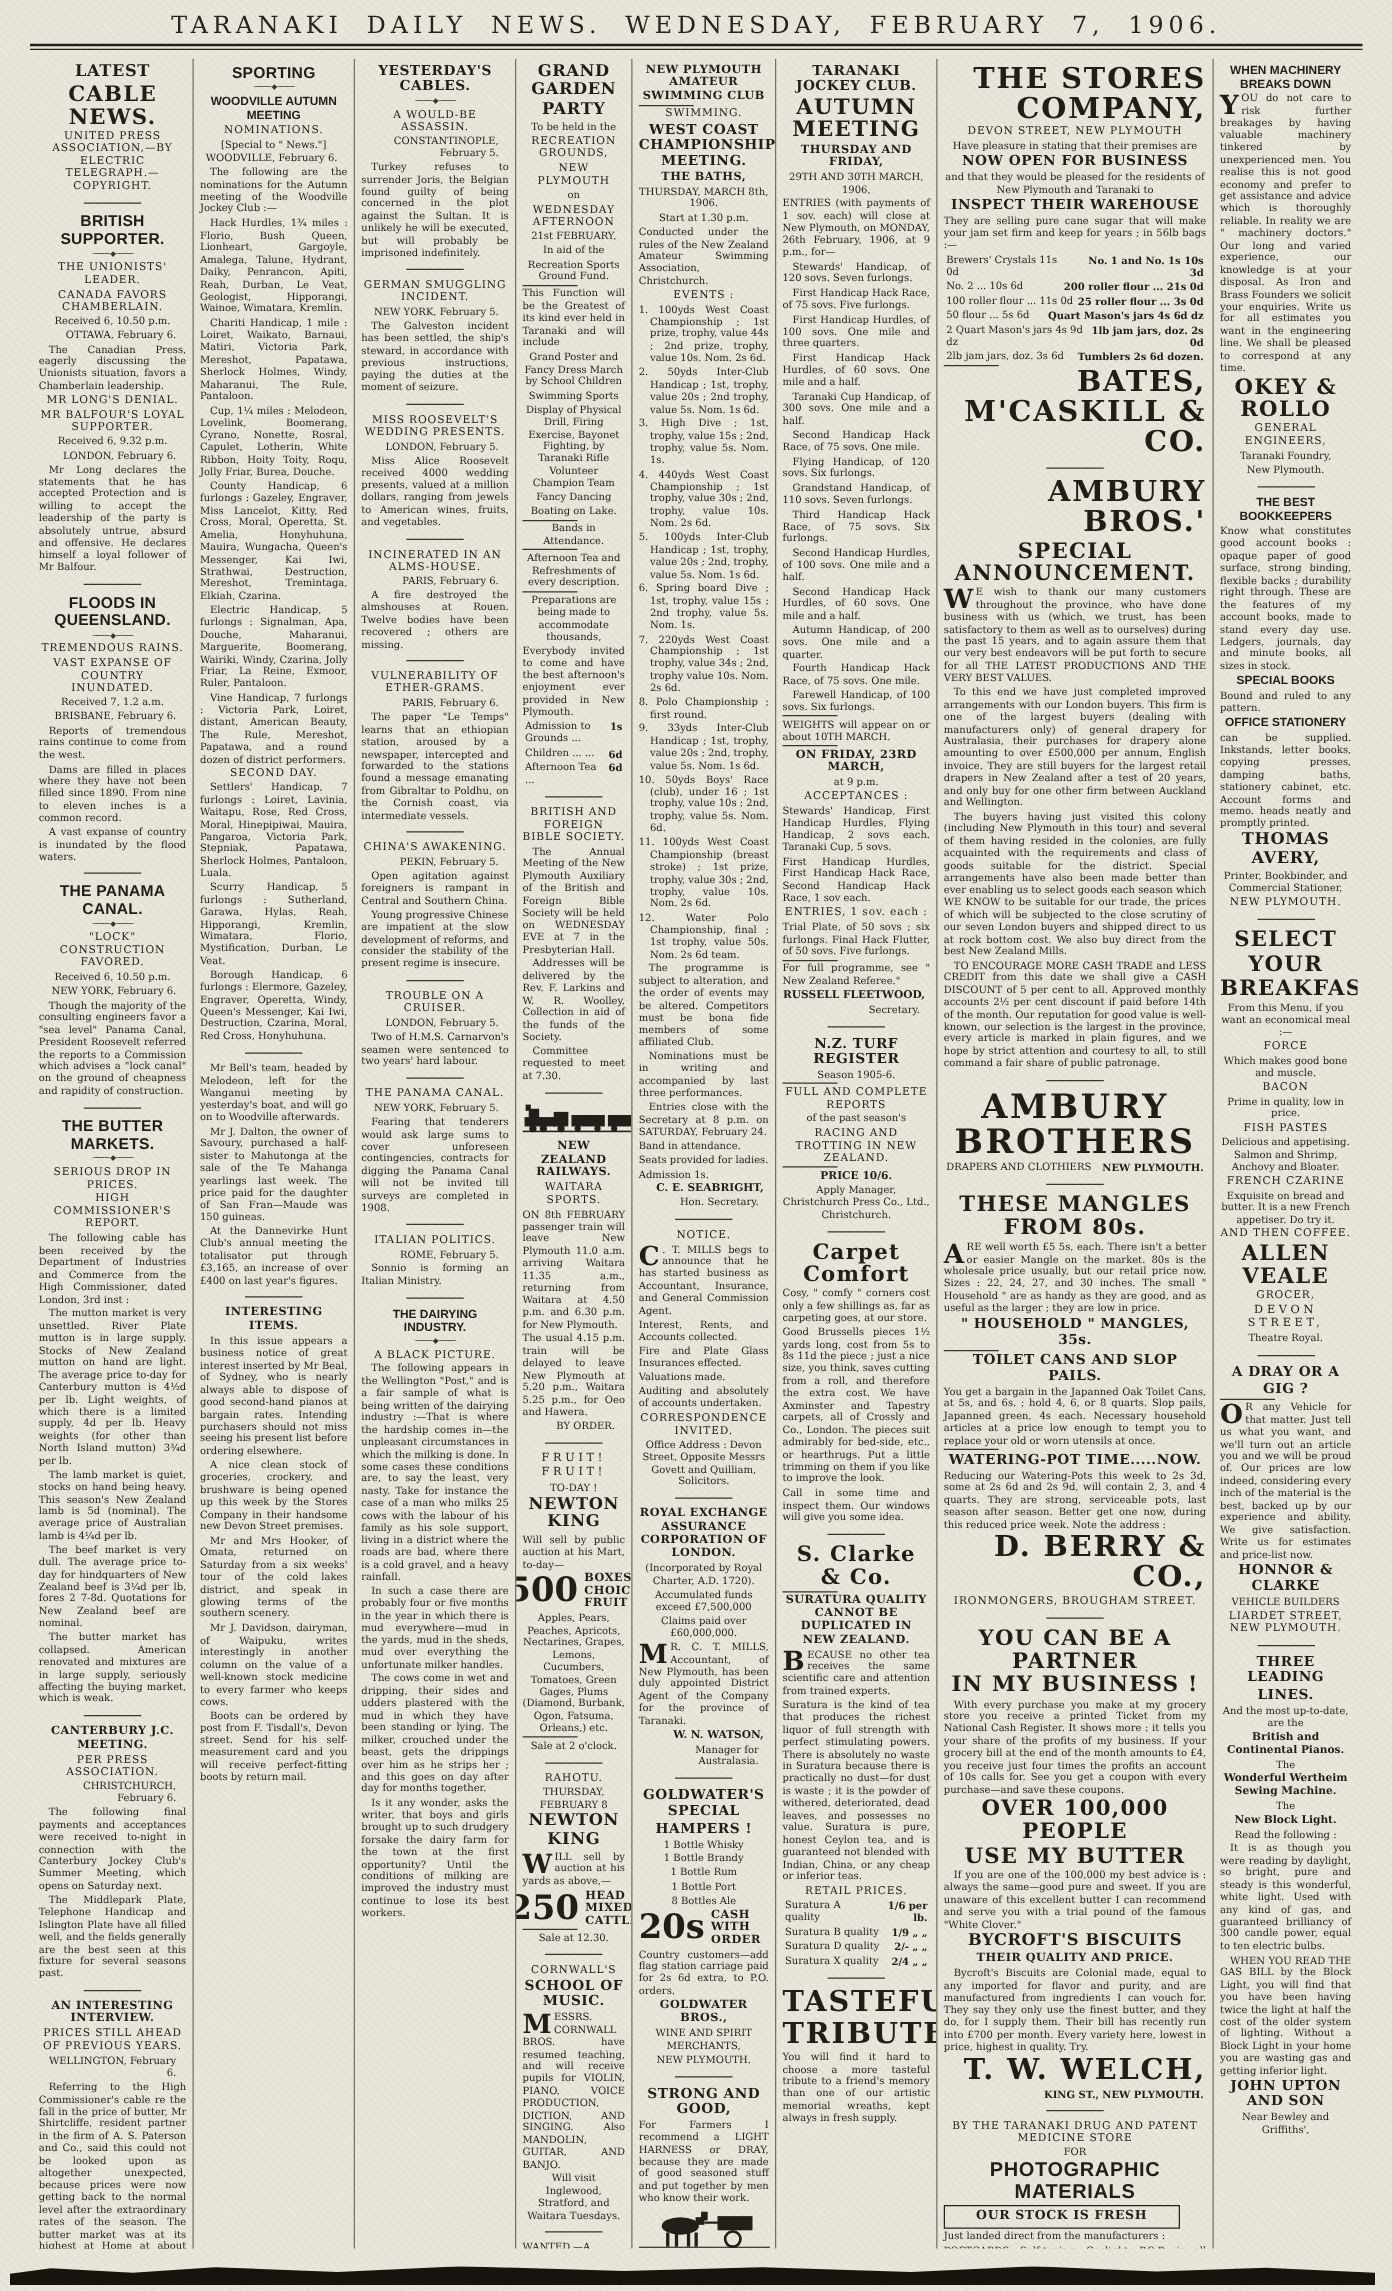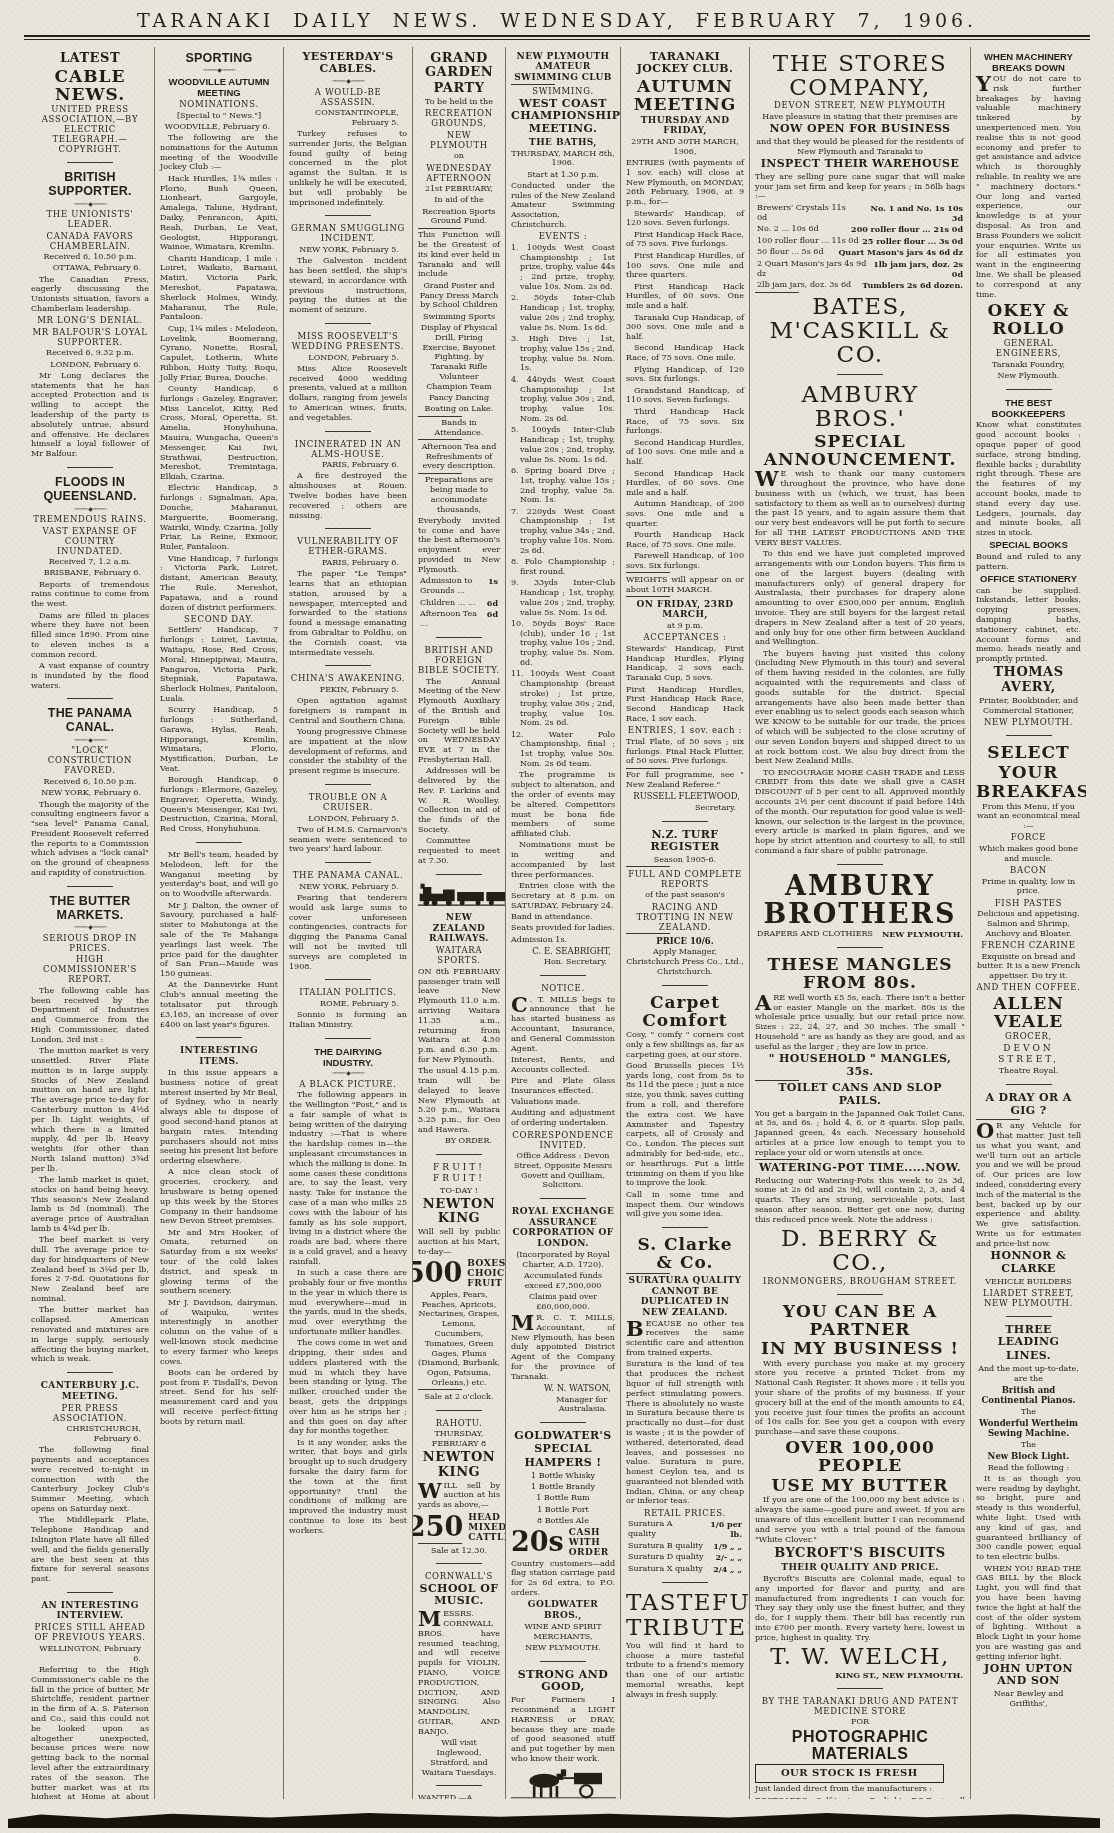--- a/index.html
+++ b/index.html
@@ -14,21 +14,21 @@
   .cols{position:absolute;left:26px;right:26px;top:47px;height:1752px;display:flex;overflow:hidden;}
   .col{padding:2px 5px 0;overflow:hidden;flex:0 0 auto;}
   .col + .col{border-left:1px solid #76715f;}
   .blk{margin:0 0 8px;}
   .blk + .blk::before{content:"";display:block;width:46px;margin:7px auto;border-top:1px solid #3a362c;}
   .blk > div{margin:1.5px 0;}
   
   .m1{font-weight:700;text-align:center;font-size:13px;line-height:14.5px;letter-spacing:.5px;}
   .m2{font-weight:700;text-align:center;font-size:17px;line-height:18px;letter-spacing:1px;}
   .m3{font-weight:700;text-align:center;font-size:11px;line-height:12.5px;letter-spacing:.4px;}
-  .g1{font-weight:400;text-align:center;font-size:23px;line-height:24px;letter-spacing:1.5px;}
+  .g1{font-weight:700;text-align:right;font-size:23px;line-height:24px;letter-spacing:1.5px;}
   .g2{font-weight:700;text-align:center;font-size:27px;line-height:28px;letter-spacing:2px;}
   .s1{font-family:"Liberation Sans",sans-serif;font-weight:700;text-align:center;font-size:12.5px;line-height:14px;letter-spacing:.2px;}
   .s2{font-family:"Liberation Sans",sans-serif;font-weight:700;text-align:center;font-size:9.5px;line-height:11px;}
   .s3{font-family:"Liberation Sans",sans-serif;font-weight:700;text-align:center;font-size:16px;line-height:17px;letter-spacing:.5px;}
   .u1{text-align:center;font-size:8.5px;line-height:10px;letter-spacing:.7px;}
   .u2{text-align:center;font-weight:700;font-size:9px;line-height:10.5px;letter-spacing:.4px;}
   .c{text-align:center;font-size:8px;line-height:9.8px;}
   .cb{text-align:center;font-weight:700;font-size:8.5px;line-height:10px;}
   .r{text-align:right;font-size:8px;line-height:9.8px;padding-right:8px;}
   .p{text-align:justify;font-size:8px;line-height:9.8px;text-indent:8px;}
@@ -38,21 +38,21 @@
   .li{font-size:8px;line-height:9.8px;text-align:justify;padding-left:9px;text-indent:-9px;}
   .pr{display:flex;justify-content:space-between;font-size:8px;line-height:10px;padding:0 2px;}
   .pr .pl{text-align:left;} .pr .prt{text-align:right;font-weight:700;}
   .bx{border:1px solid #26231c;text-align:center;font-weight:700;font-size:10px;line-height:12px;padding:2.5px 3px;margin:5px auto;width:86%;letter-spacing:.5px;}
   .bn{display:flex;align-items:center;justify-content:center;gap:5px;margin:2px 0;}
   .bn-n{font-weight:700;font-size:27px;line-height:26px;}
   .bn-x{font-weight:700;font-size:9px;line-height:10px;text-align:left;letter-spacing:.5px;}
   .o{text-align:center;font-size:6px;line-height:8px;color:#36332a;margin:3px 0;}
   .o::before{content:"───── ◆ ─────";letter-spacing:-1px;}
   .hr{width:44px;border-top:1px solid #3a362c;margin:5px auto;}
-  .sg{text-align:right;font-weight:400;font-size:8.5px;line-height:10px;padding-right:4px;}
+  .sg{text-align:right;font-weight:700;font-size:8.5px;line-height:10px;padding-right:4px;}
   .art{text-align:center;margin:3px 0;}
   .wsp{text-align:center;font-size:9px;letter-spacing:3px;line-height:11px;}
   .torn{position:absolute;left:8px;right:14px;bottom:5px;height:15px;background:#17140e;
     clip-path:polygon(0 40%,3% 10%,9% 35%,15% 5%,24% 30%,33% 0,45% 25%,55% 5%,66% 30%,75% 0,84% 28%,92% 8%,100% 35%,100% 100%,0 100%);}
 </style>
 </head>
 <body>
 
 <div class="page">
   <div class="masthead">TARANAKI DAILY NEWS. WEDNESDAY, FEBRUARY 7, 1906.</div>
@@ -351,21 +351,21 @@
           <div class="q">Admission 1s.</div>
           <div class="sg">C. E. SEABRIGHT,</div>
           <div class="r">Hon. Secretary.</div>
         </div>
         <div class="blk">
           <div class="u1">NOTICE.</div>
           <div class="dp"><div class="dc">C</div>. T. MILLS begs to announce that he has started business as Accountant, Insurance, and General Commission Agent.</div>
           <div class="q">Interest, Rents, and Accounts collected.</div>
           <div class="q">Fire and Plate Glass Insurances effected.</div>
           <div class="q">Valuations made.</div>
-          <div class="q">Auditing and adjustment of ordering undertaken.</div>
+          <div class="q">Auditing and absolutely of accounts undertaken.</div>
           <div class="u1">CORRESPONDENCE INVITED.</div>
           <div class="c">Office Address : Devon Street, Opposite Messrs Govett and Quilliam, Solicitors.</div>
         </div>
         <div class="blk">
           <div class="u2">ROYAL EXCHANGE ASSURANCE CORPORATION OF LONDON.</div>
           <div class="c">(Incorporated by Royal Charter, A.D. 1720).</div>
           <div class="c">Accumulated funds exceed £7,500,000</div>
           <div class="c">Claims paid over £60,000,000.</div>
           <div class="dp"><div class="dc">M</div>R. C. T. MILLS, Accountant, of New Plymouth, has been duly appointed District Agent of the Company for the province of Taranaki.</div>
           <div class="sg">W. N. WATSON,</div>

